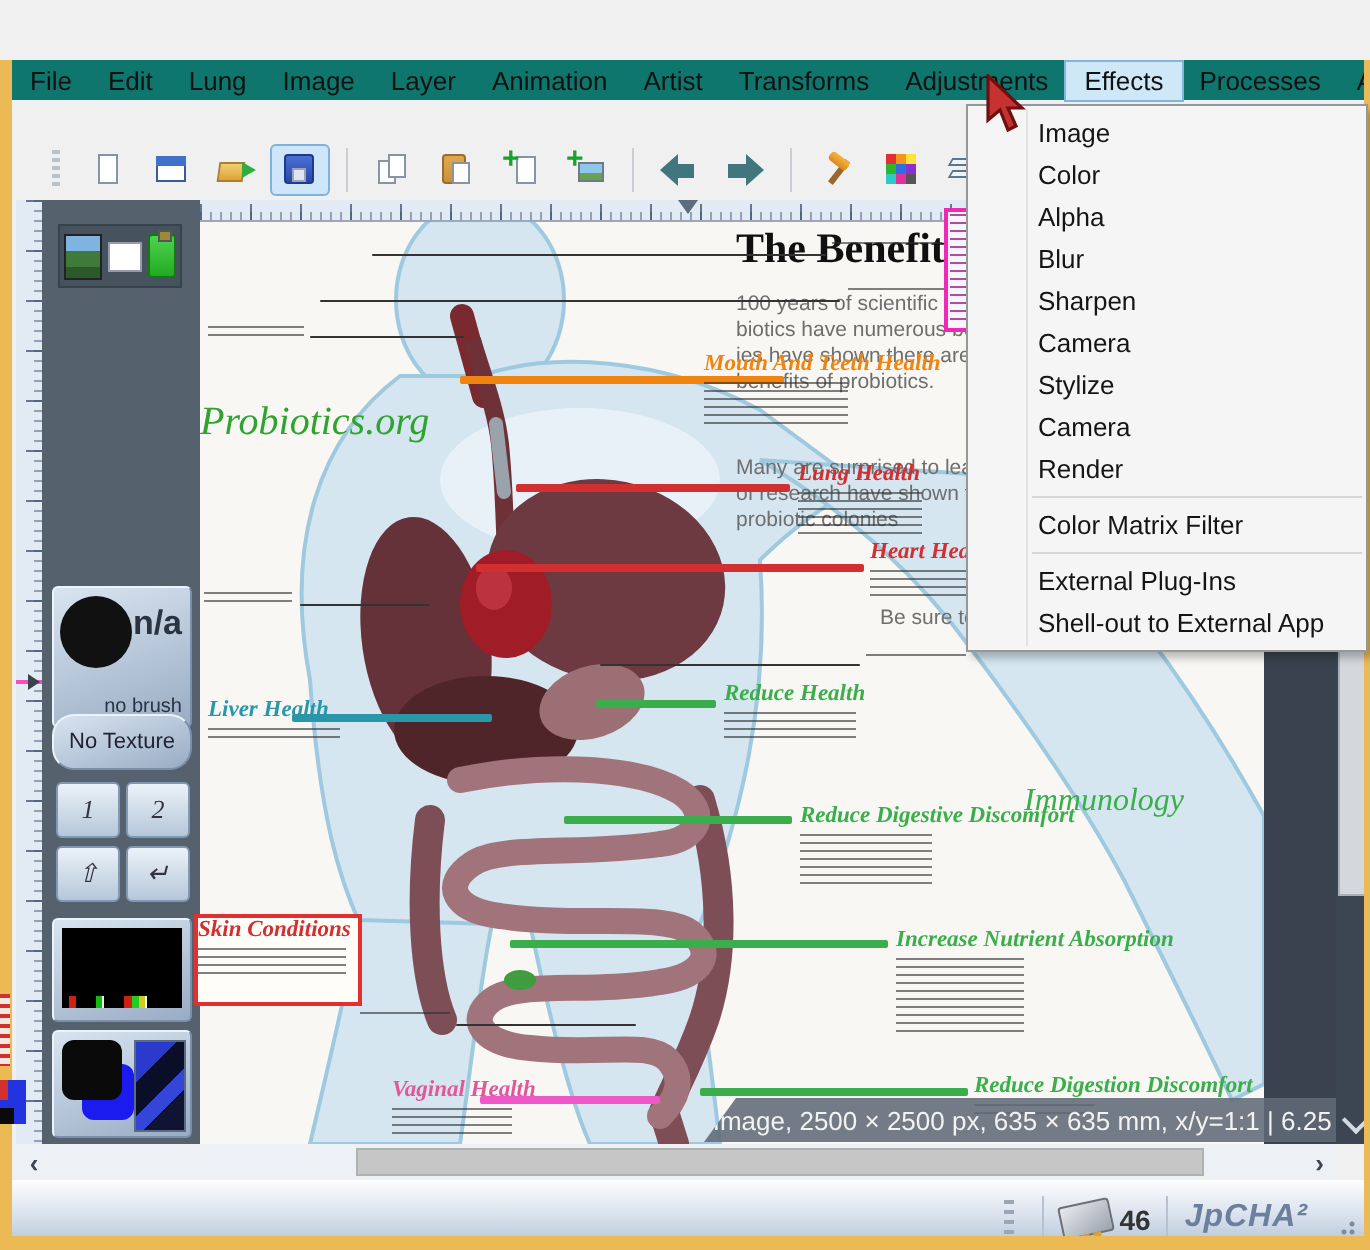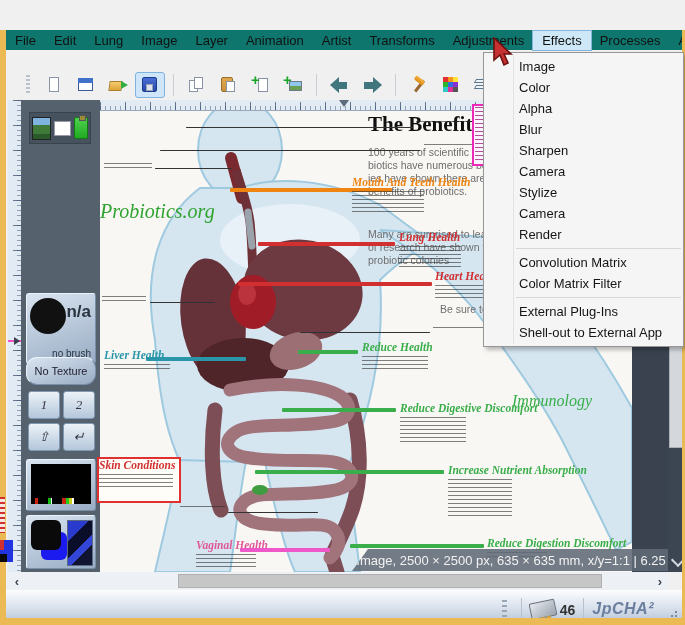--- a/index.html
+++ b/index.html
@@ -425,21 +425,20 @@
       <div class="dd-item">Image</div>
       <div class="dd-item">Color</div>
       <div class="dd-item">Alpha</div>
       <div class="dd-item">Blur</div>
       <div class="dd-item">Sharpen</div>
       <div class="dd-item">Camera</div>
       <div class="dd-item">Stylize</div>
       <div class="dd-item">Camera</div>
       <div class="dd-item">Render</div>
       <div class="dd-sep"></div>
-      <div class="dd-item">Convolution Matrix</div>
       <div class="dd-item">Color Matrix Filter</div>
       <div class="dd-sep"></div>
       <div class="dd-item">External Plug-Ins</div>
       <div class="dd-item">Shell-out to External App</div>
     </div>
 
   <svg class="abs" id="cursor" width="22" height="30" viewBox="0 0 22 30">
     <path d="M2,1 L2,23 L8,18 L12,28 L16,26 L12,17 L19,17 Z" fill="#c63232" stroke="#6e1010" stroke-width="1.6"></path>
   </svg>
 

